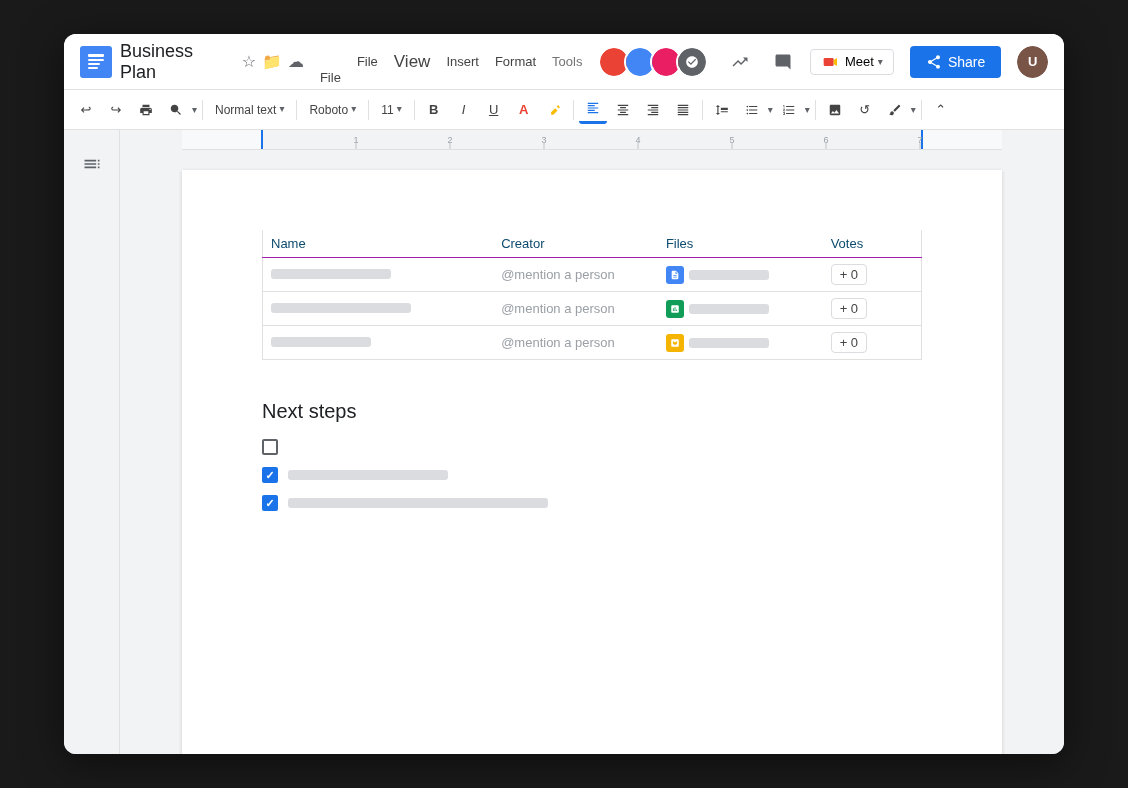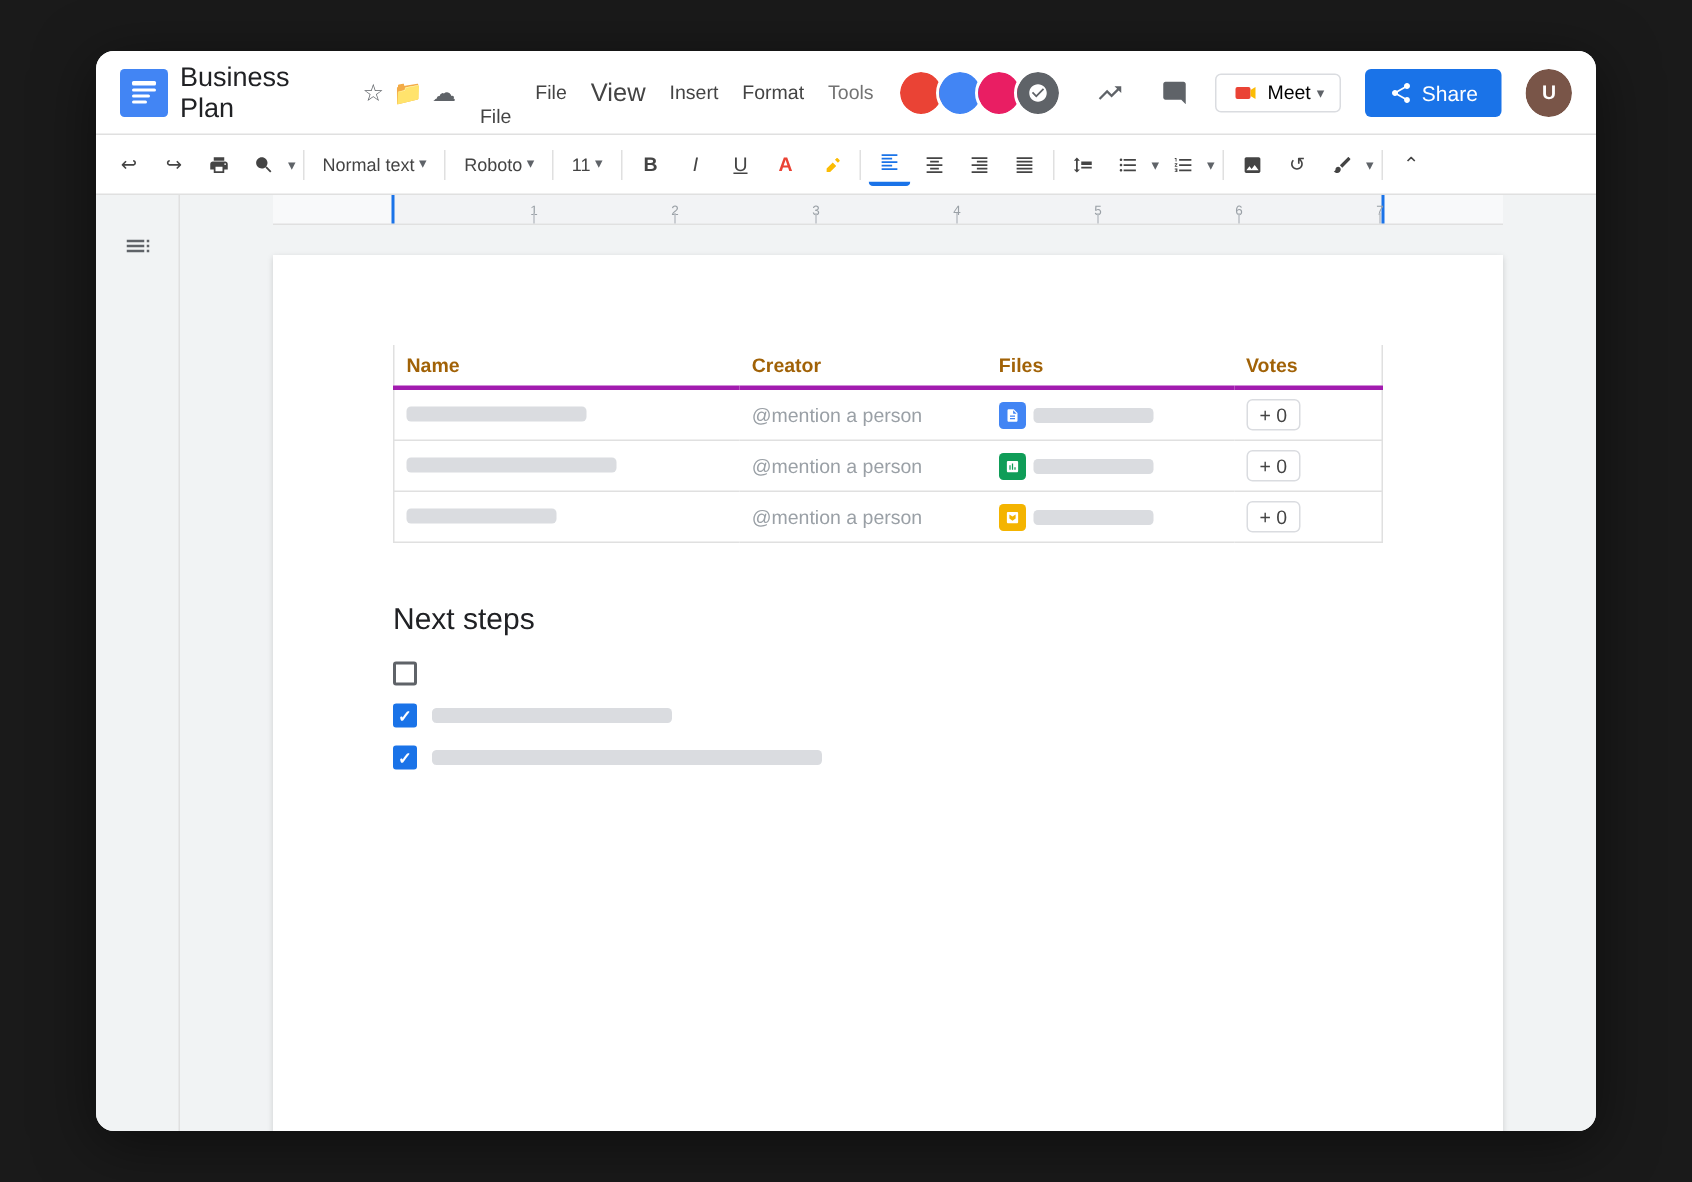--- a/index.html
+++ b/index.html
@@ -238,24 +238,24 @@
     .data-table {
       width: 100%;
       border-collapse: collapse;
       margin-bottom: 40px;
       table-layout: fixed;
     }
 
     .data-table th {
       text-align: left;
       font-size: 13px;
-      font-weight: 700;
-      color: #a16207;
+      font-weight: 400;
+      color: #0c4a6e;
       padding: 6px 8px;
-      border-bottom: 3px solid #a21caf;
+      border-bottom: 1px solid #a21caf;
     }
 
     .data-table td {
       padding: 6px 8px;
       font-size: 13px;
       color: #444;
       border-bottom: 1px solid #e0e0e0;
       vertical-align: middle;
     }
 

